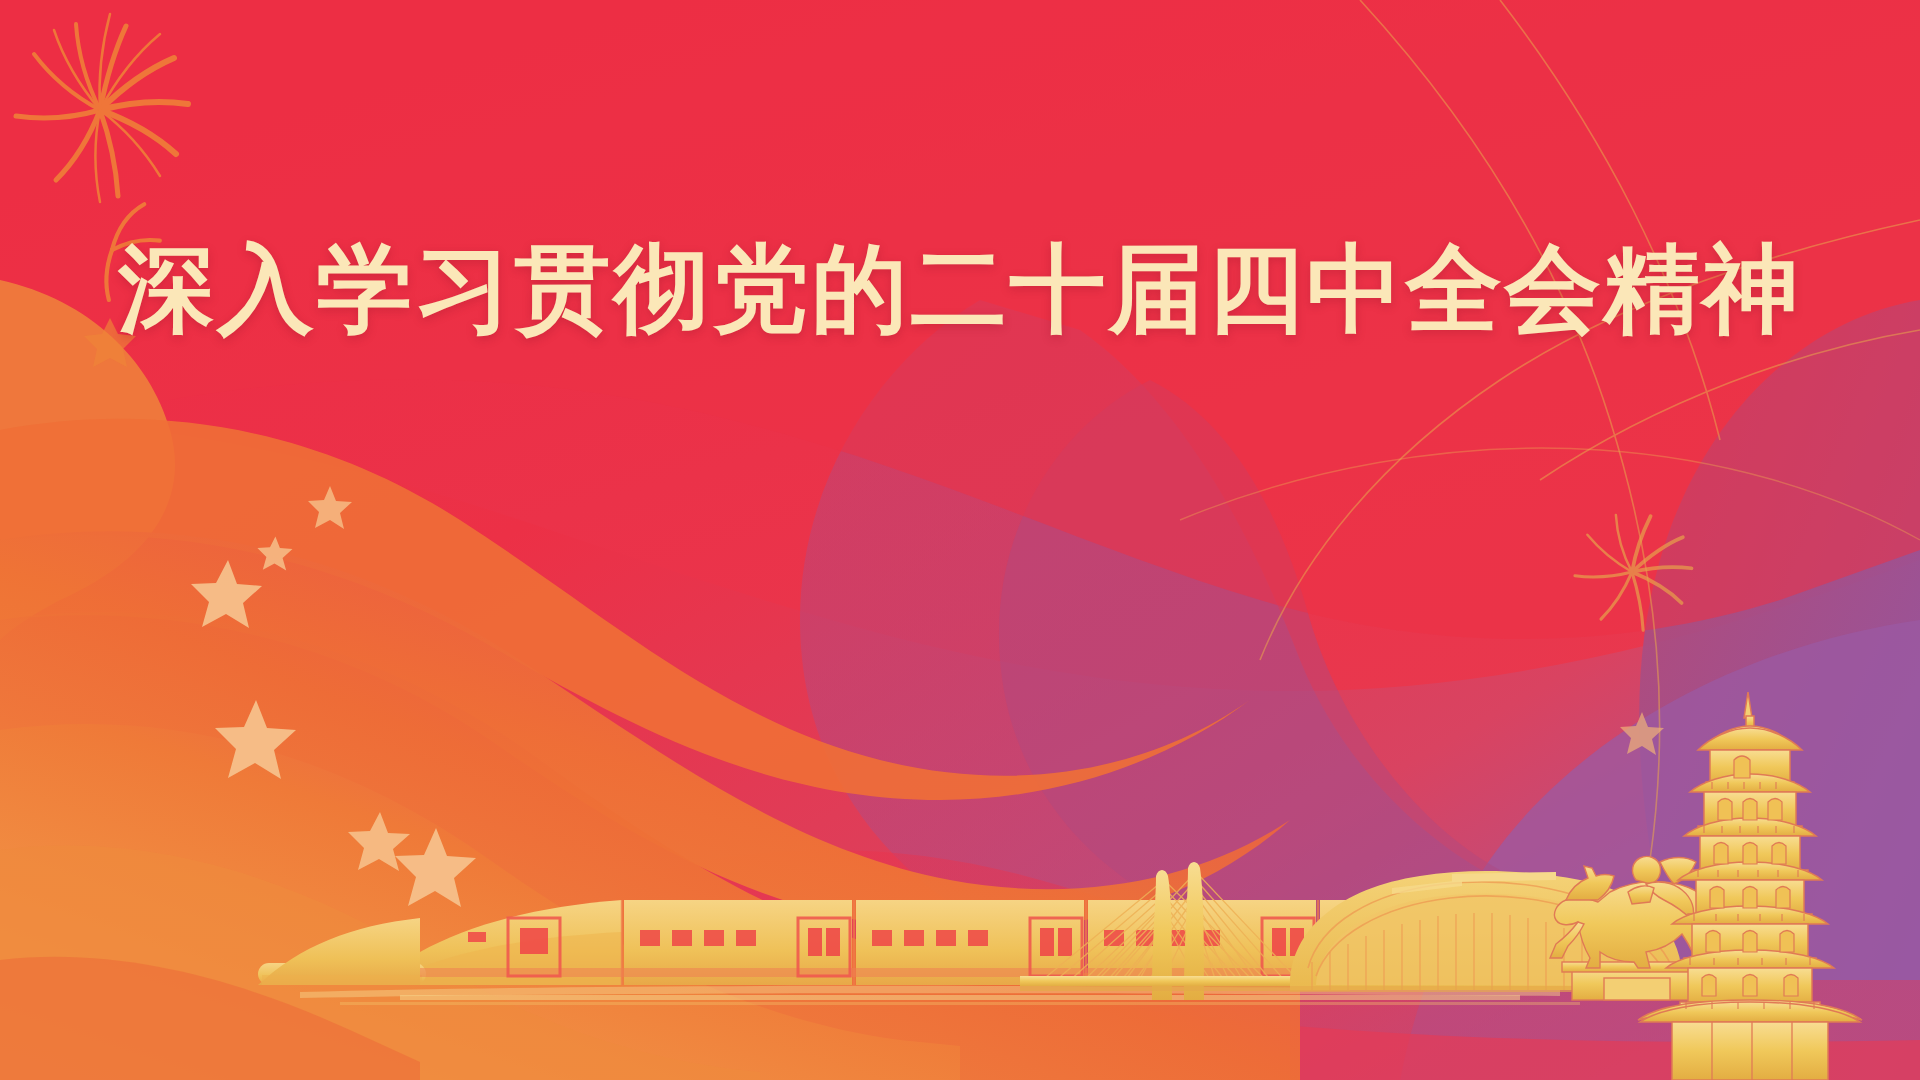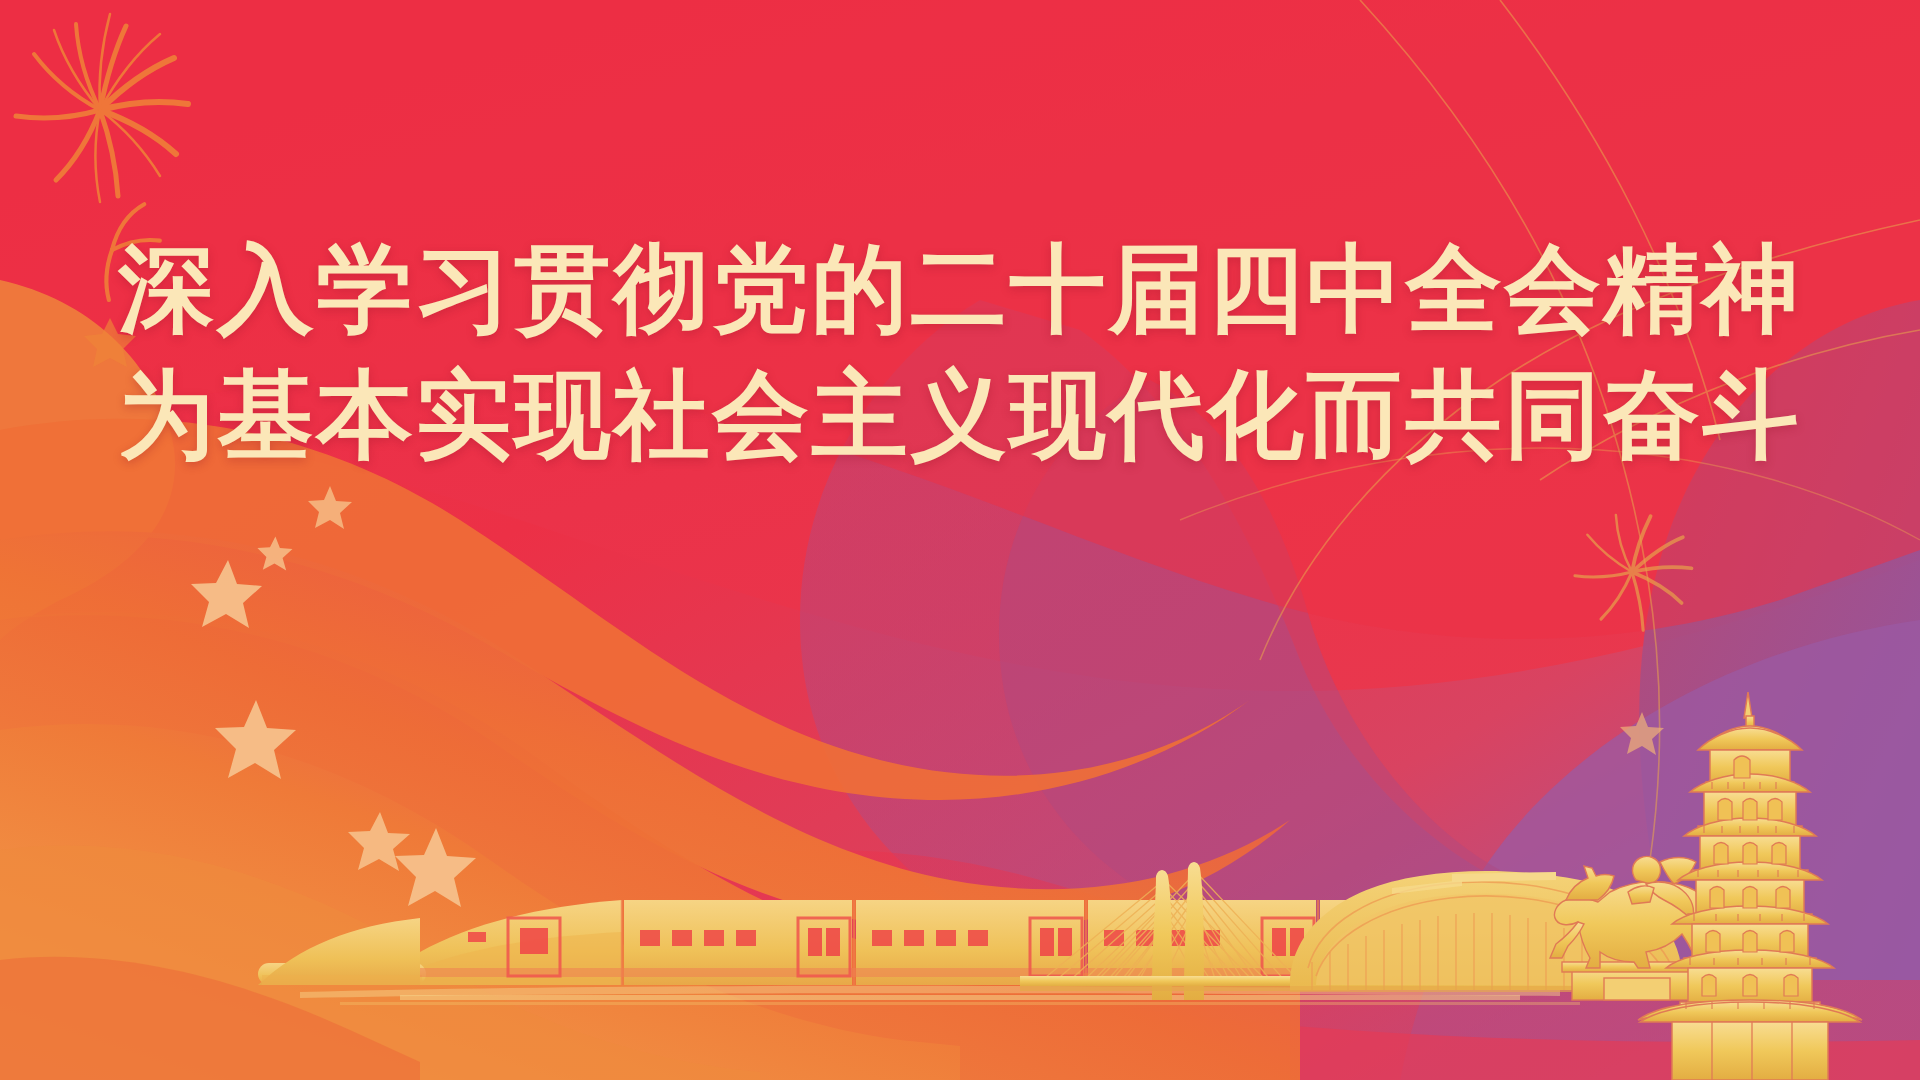--- a/index.html
+++ b/index.html
@@ -492,16 +492,15 @@
         <line x1="1738" y1="1002" x2="1738" y2="1009"></line>
           <line x1="1764" y1="1002" x2="1764" y2="1009"></line>
         <line x1="1790" y1="1002" x2="1790" y2="1009"></line>
           <line x1="1814" y1="1002" x2="1814" y2="1009"></line>
       </g>
     </g>
   </svg>
 
   <div id="title-block">
     <span class="title-line">深入学习贯彻党的二十届四中全会精神</span>
-    <span class="title-line">为基本实现社会主义现代化而共同奋斗</span>
   </div>
 
 </div>
 
 </body></html>

